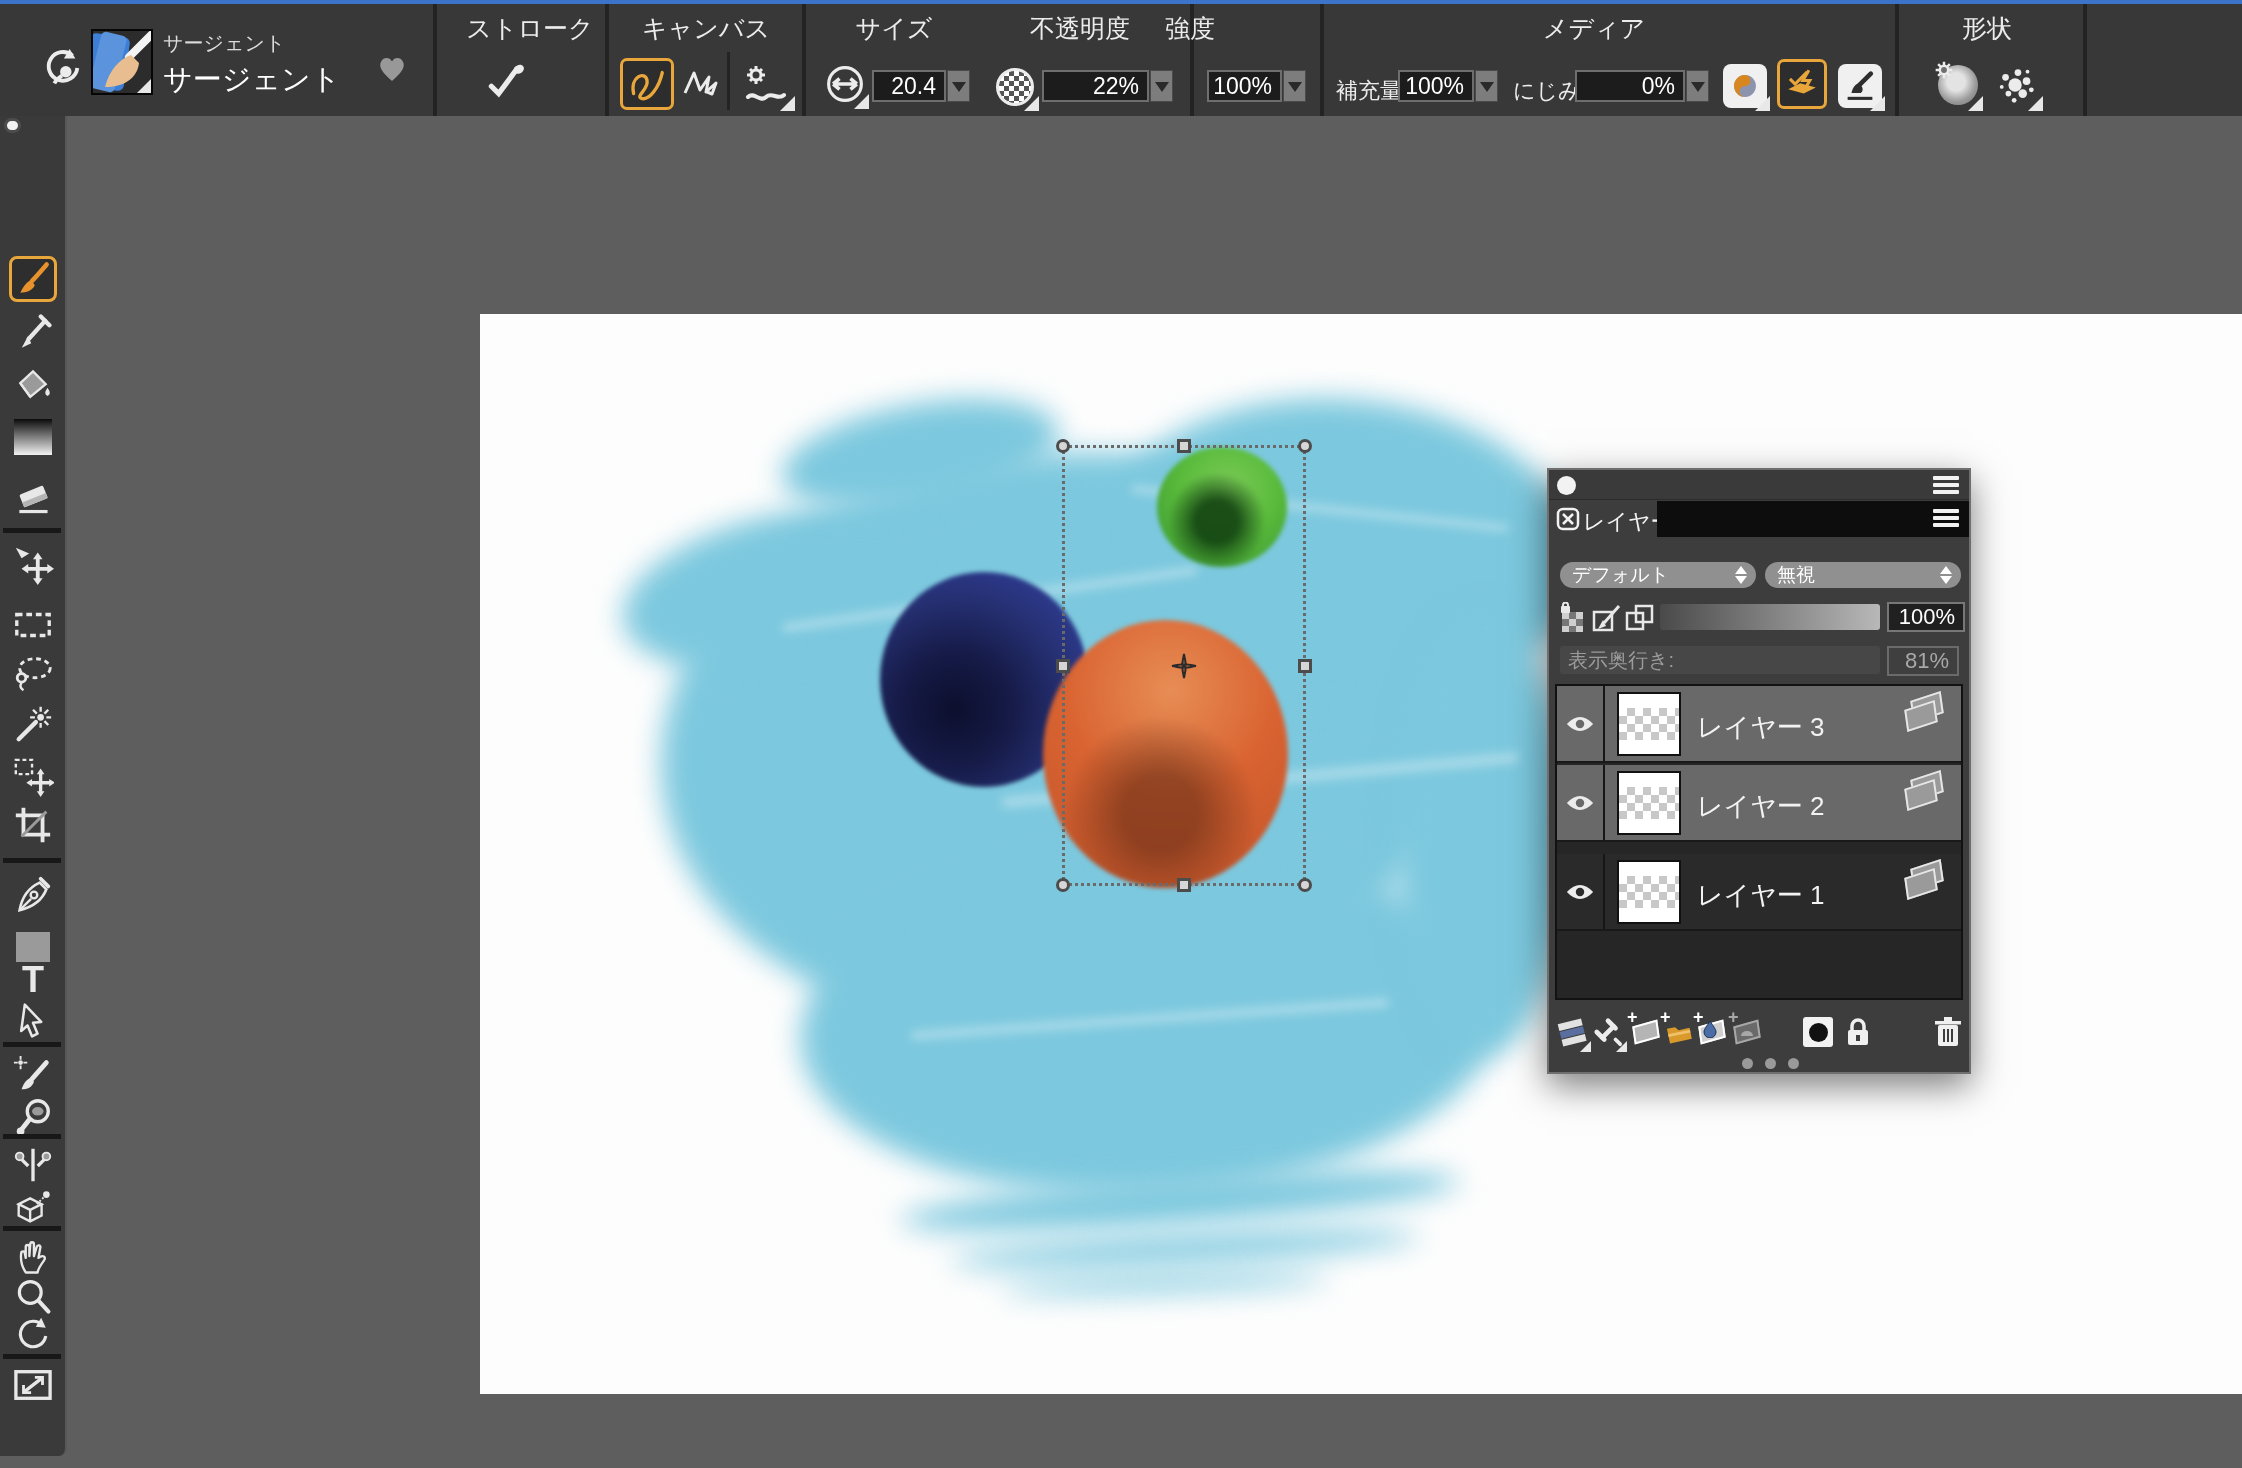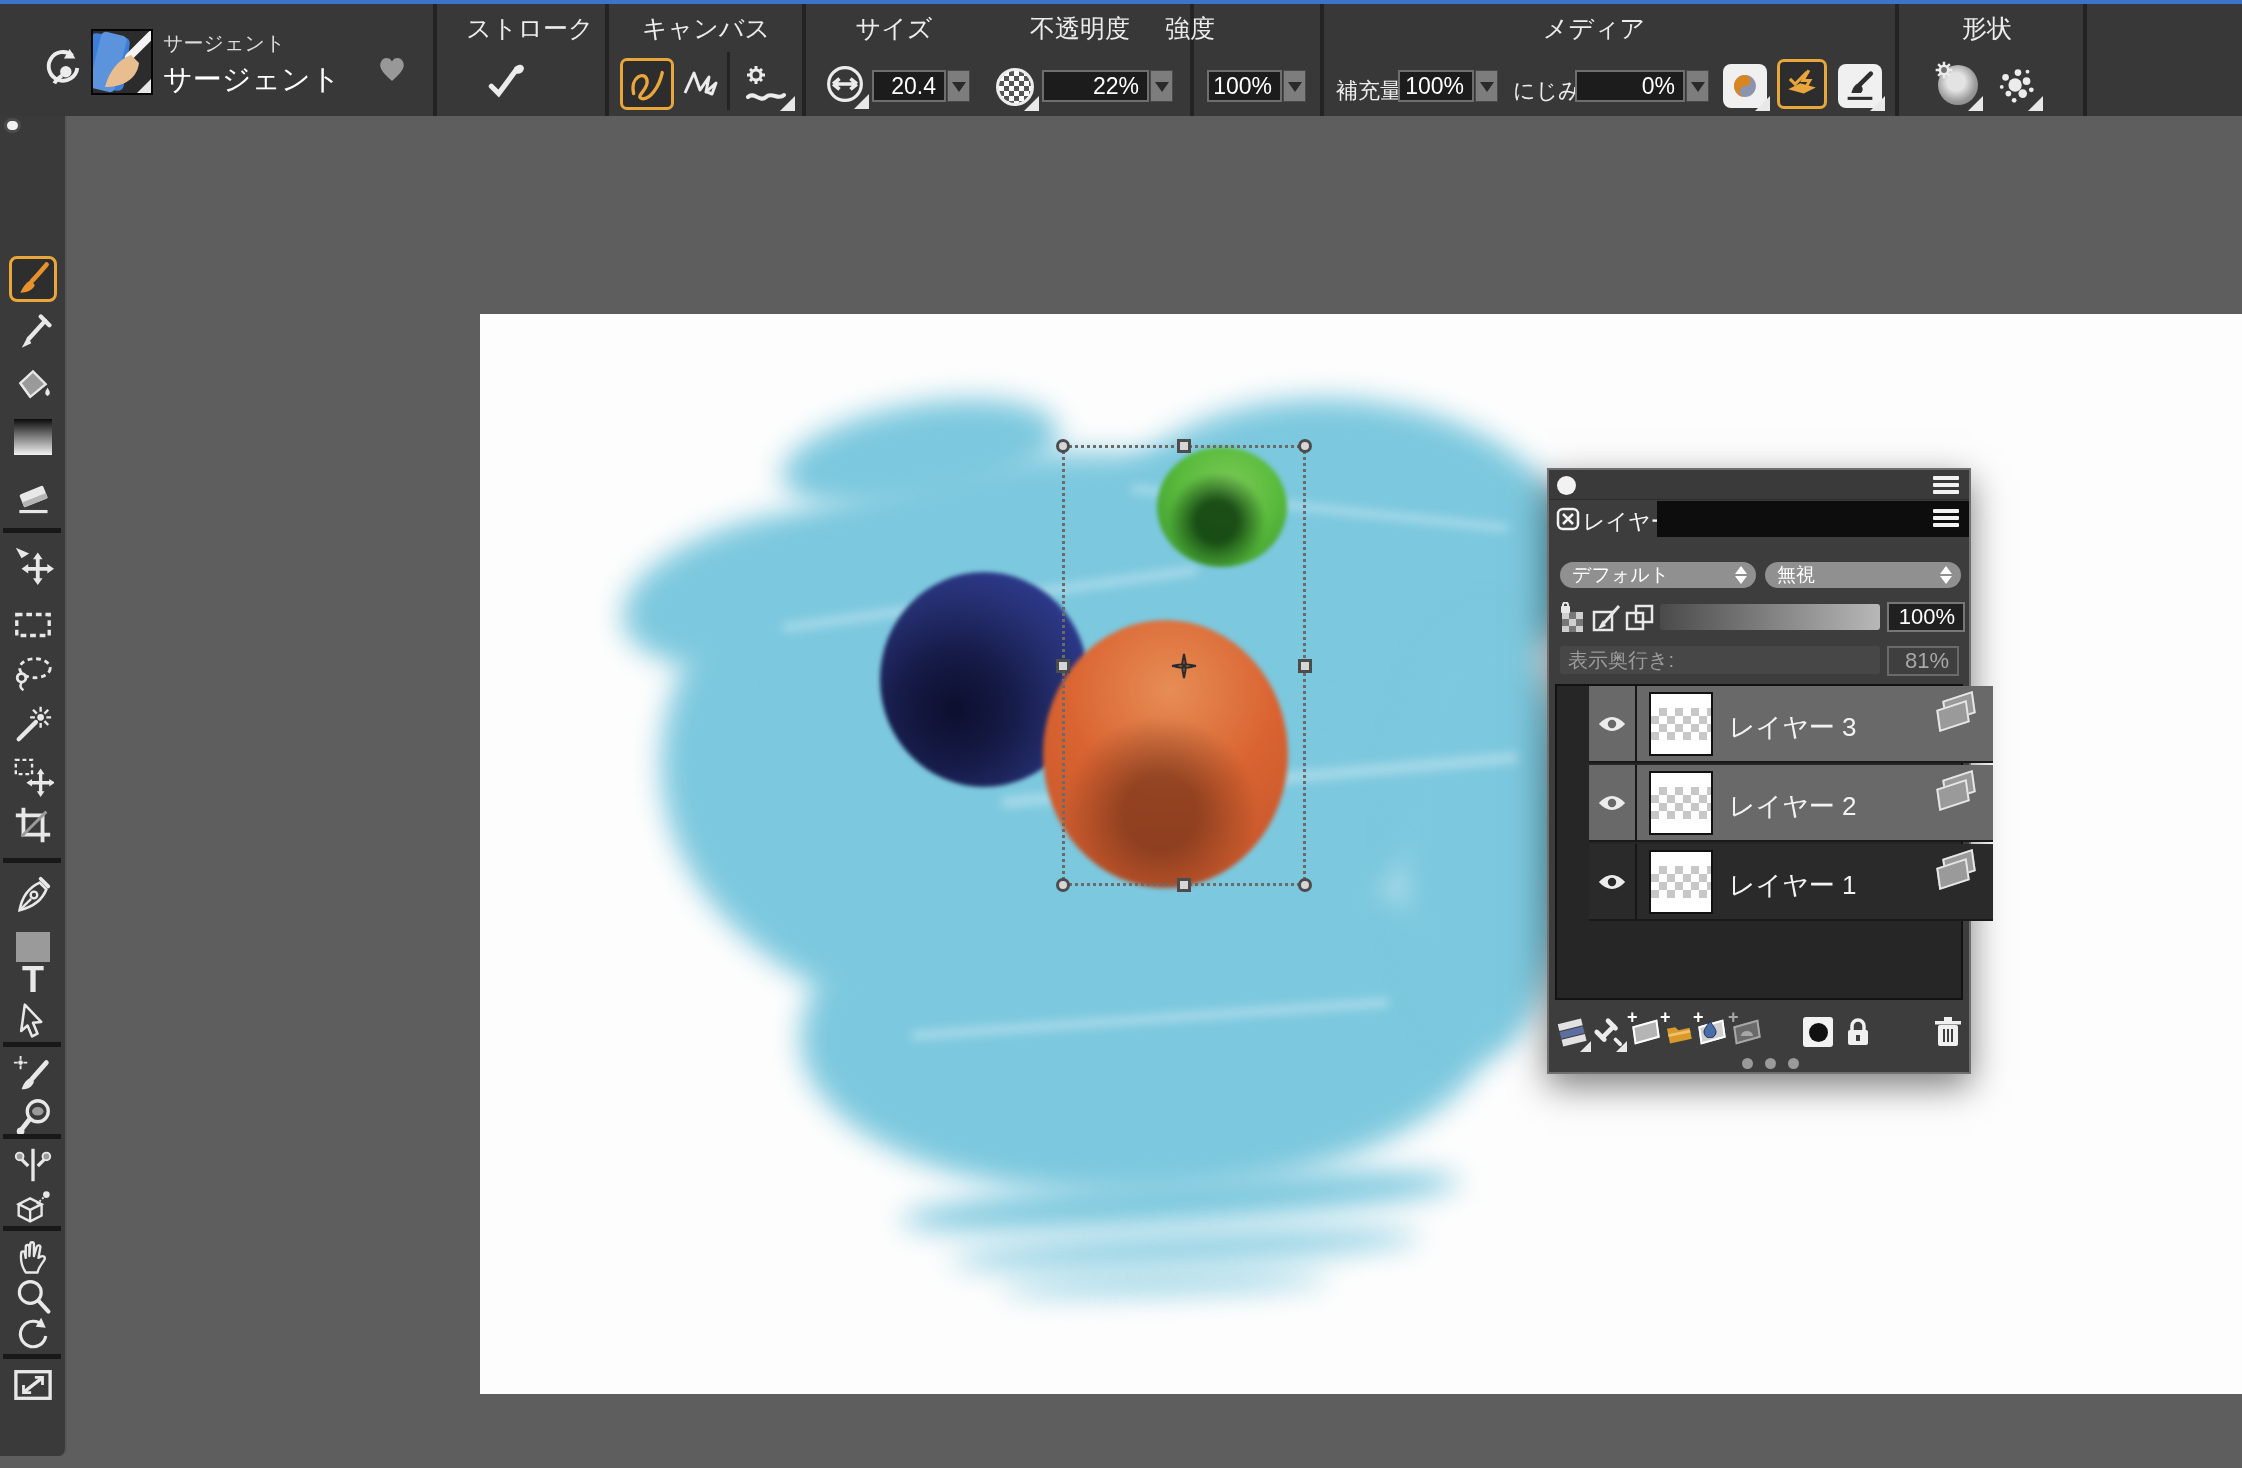--- a/index.html
+++ b/index.html
@@ -67,21 +67,21 @@
   .p-blackbox { position:absolute; left:108px; top:0; width:312px; height:36px; background:#0d0d0d; }
   .p-tabtitle { position:absolute; left:34px; top:6px; color:#f2f2f2; font-size:22px; }
   .pill { position:absolute; height:26px; background:#909090; border-radius:13px; color:#fff; font-size:19px; line-height:26px; padding-left:12px; }
   .updown { position:absolute; right:9px; top:4px; width:12px; height:18px; }
   .updown:before { content:""; position:absolute; left:0; top:0; border-left:6px solid transparent; border-right:6px solid transparent; border-bottom:8px solid #fff; }
   .updown:after { content:""; position:absolute; left:0; bottom:0; border-left:6px solid transparent; border-right:6px solid transparent; border-top:8px solid #fff; }
   .slider { position:absolute; left:111px; top:134px; width:220px; height:26px; background:linear-gradient(90deg,#4a4a4a,#b8b8b8); border-radius:3px; }
   .p-valbox { position:absolute; height:30px; background:#202020; border:2px solid #777; color:#fff; font-size:22px; line-height:26px; text-align:right; padding-right:8px; }
   .depth-track { position:absolute; left:11px; top:176px; width:320px; height:28px; background:#474747; border-radius:3px; color:#9b9b9b; font-size:20px; line-height:28px; padding-left:8px; }
   .p-list { position:absolute; left:6px; top:214px; width:408px; height:316px; background:#262626; border:2px solid #121212; }
-  .p-row { position:absolute; left:0; width:404px; height:77px; border-bottom:2px solid #191919;margin-left:32px; }
+  .p-row { position:absolute; left:0; width:404px; height:77px; border-bottom:2px solid #191919; }
   .p-row.sel { background:#696969; }
   .p-row.unsel { background:#2a2a2a; }
   .eyecell { position:absolute; left:0; top:0; width:48px; height:100%; border-right:2px solid #161616; display:flex; align-items:center; justify-content:center; }
   .thumb { position:absolute; left:60px; top:6px; width:64px; height:64px; background:#fff; border:2px solid #111; }
   .thumb .checks { position:absolute; left:0; top:24%; width:100%; height:52%;
       background-image:conic-gradient(#c8c8c8 25%,#fff 0 50%,#c8c8c8 0 75%,#fff 0); background-size:16px 16px; }
   .rowlabel { position:absolute; left:140px; top:24px; color:#f2f2f2; font-size:26px; }
   .chipwrap { position:absolute; right:14px; top:10px; width:44px; height:34px; }
   .chip { position:absolute; width:32px; height:22px; background:#9a9a9a; border:2px solid #e6e6e6; transform:rotate(-18deg) skewX(-10deg); }
   .p-bottom { position:absolute; left:0; top:538px; width:100%; height:52px; }
@@ -557,21 +557,21 @@
       <div class="thumb">
           <div class="checks"></div>
         </div>
       <span class="rowlabel">レイヤー 2</span>
       <span class="chipwrap">
         <span class="chip" style="left:8px;top:0"></span>
           <span class="chip" style="left:2px;top:9px"></span>
       </span>
     </div>
 
-    <div class="p-row unsel" style="top:158px">
+    <div class="p-row unsel" style="top:168px">
       <div class="eyecell">
         <svg width="30" height="20" viewBox="0 0 32 20">
           <path d="M2 10 Q16 -5 30 10 Q16 25 2 10 Z" fill="#ececec"></path>
             <circle cx="16" cy="10" r="4.5" fill="#2a2a2a"></circle>
         </svg>
       </div>
       <div class="thumb">
           <div class="checks"></div>
         </div>
       <span class="rowlabel">レイヤー 1</span>

